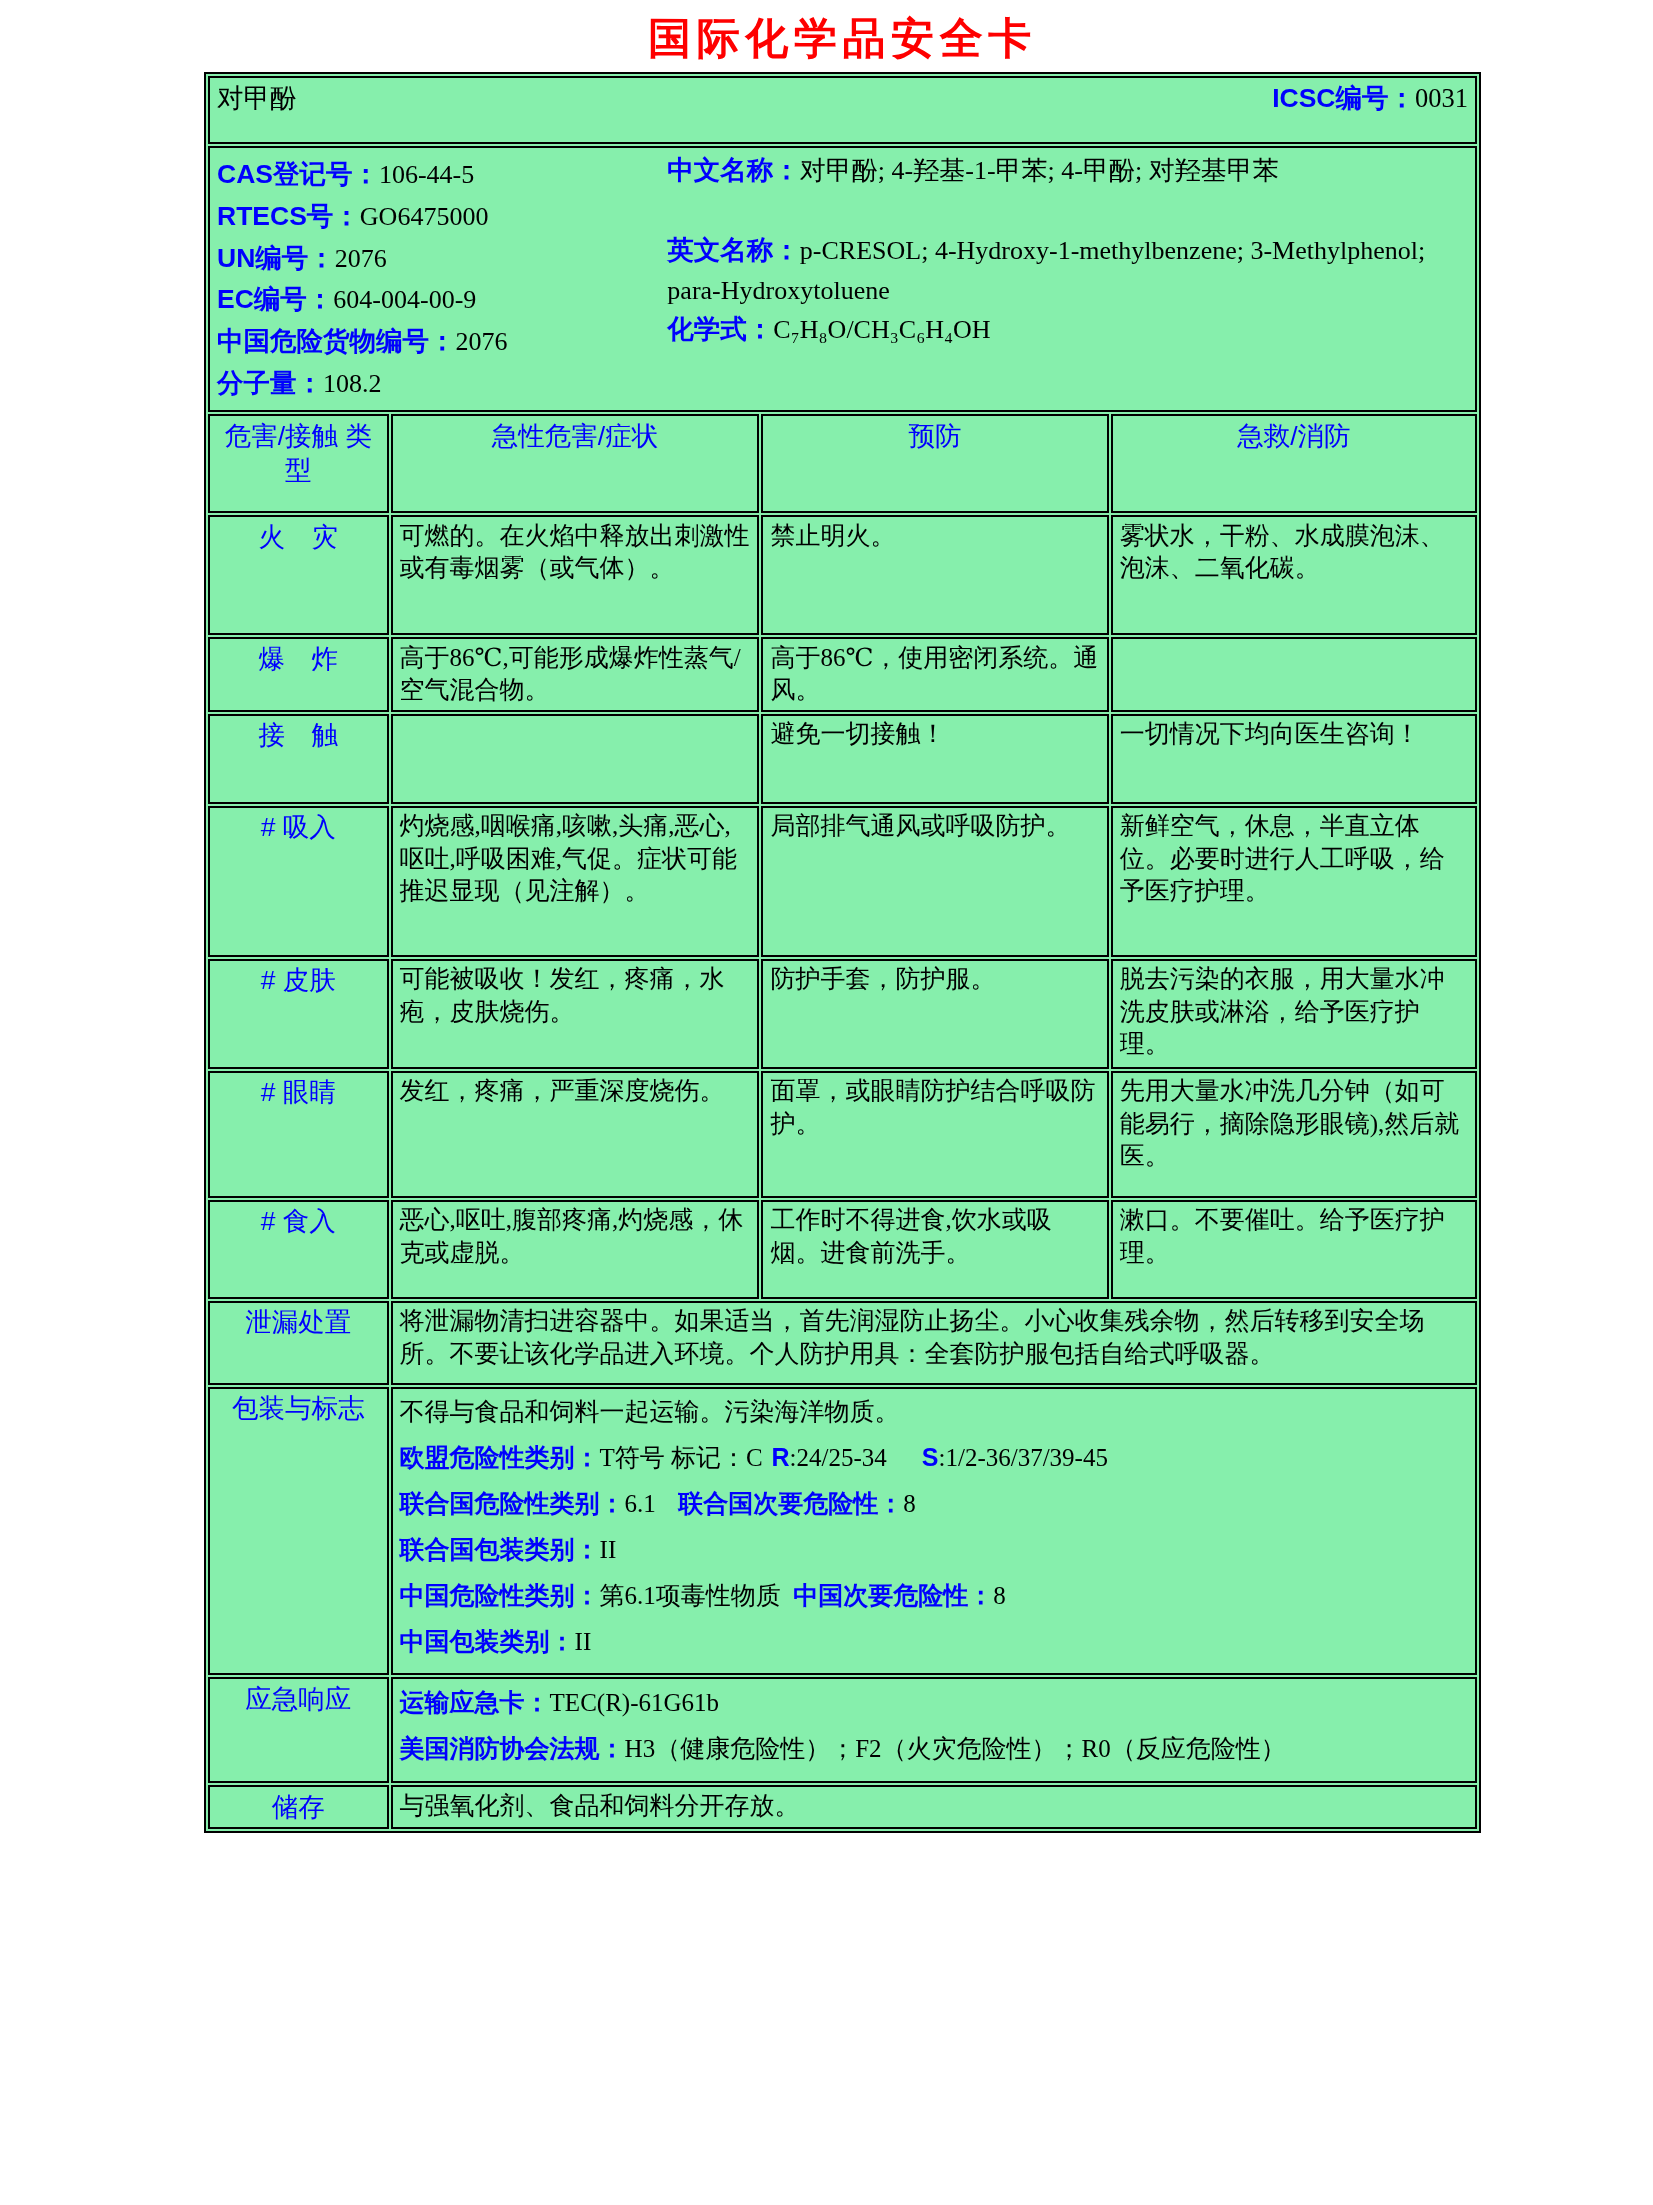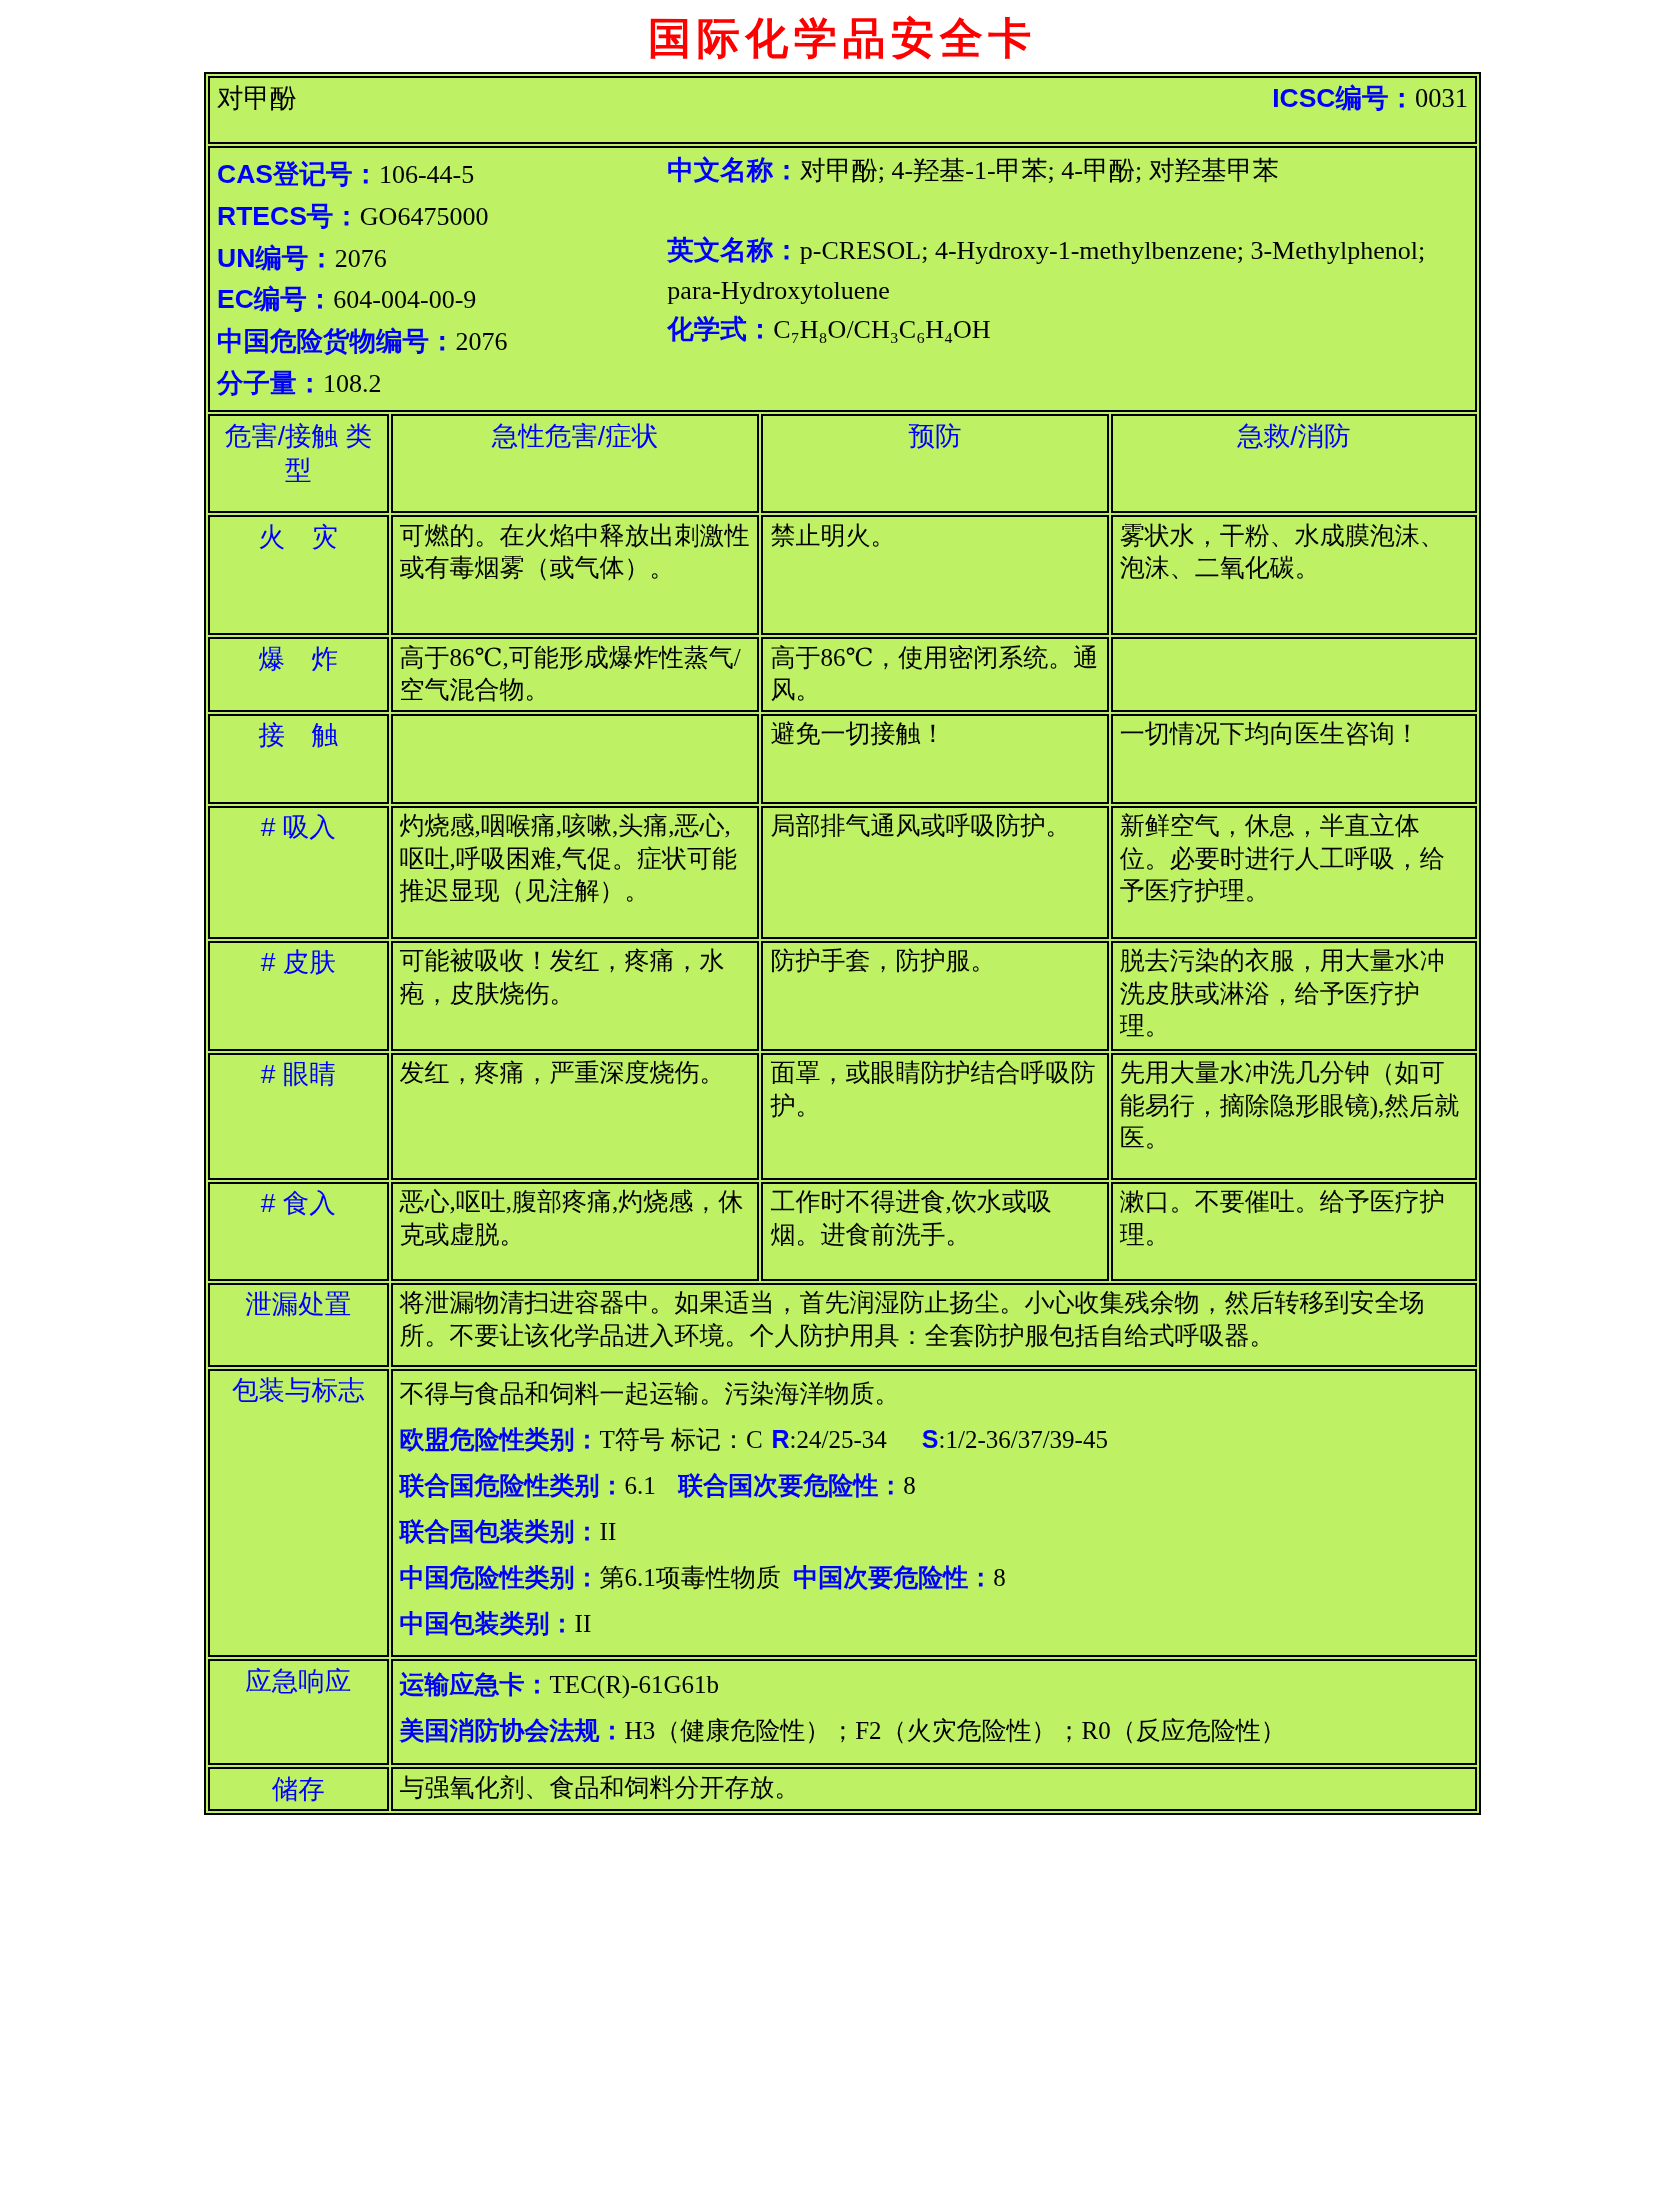--- a/index.html
+++ b/index.html
@@ -22,21 +22,21 @@
     letter-spacing: 5.6px;
     color: #fe0000;
     line-height: 1.1;
   }
 
   .card {
     margin-left: 204px;
     width: 1277px;
     border: 2.8px solid #000;
     box-sizing: border-box;
-    background: #bef264;
+    background: #86efac;
   }
   table.main {
     width: 100%;
     border-collapse: separate;
     border-spacing: 2.8px;
     table-layout: fixed;
   }
   table.main td {
     border: 2.1px solid #000;
     padding: 2.8px 7px;
@@ -79,21 +79,21 @@
     font-size: 26.5px;
     line-height: 1.25;
   }
   td.txt { font-size: 25px; }
 
   tr.r-strip   { height: 68px; }
   tr.r-thead   { height: 99px; }
   tr.r-fire    { height: 120px; }
   tr.r-expl    { height: 71px; }
   tr.r-contact { height: 90px; }
-  tr.r-inhale  { height: 133px; padding-left: 8px; }
+  tr.r-inhale  { height: 151px; padding-left: 8px; }
   tr.r-skin    { height: 110px; }
   tr.r-eye     { height: 127px; }
   tr.r-ingest  { height: 99px; }
   tr.r-spill   { height: 84px; }
   tr.r-storage { height: 39px; }
 
   
   .multi p { margin: 12.5px 0; }
   .multi p:first-child { margin-top: 4.2px; }
   .gap-r { margin-left: 0.35em; }

